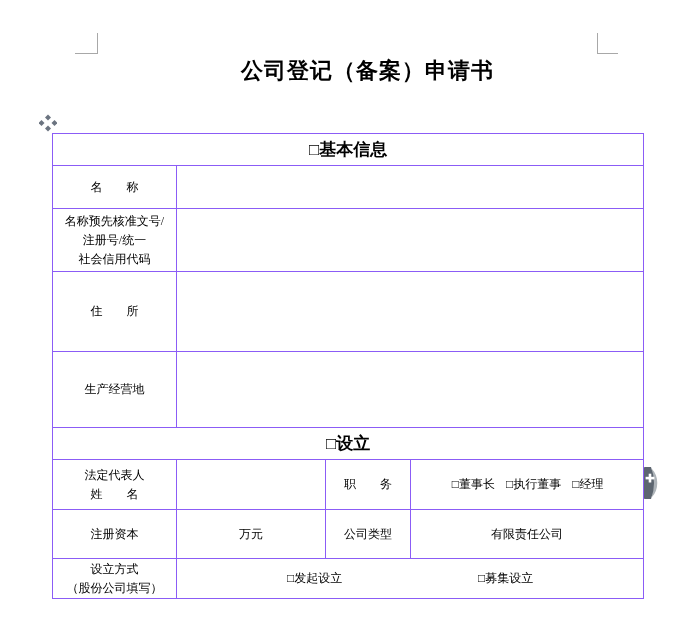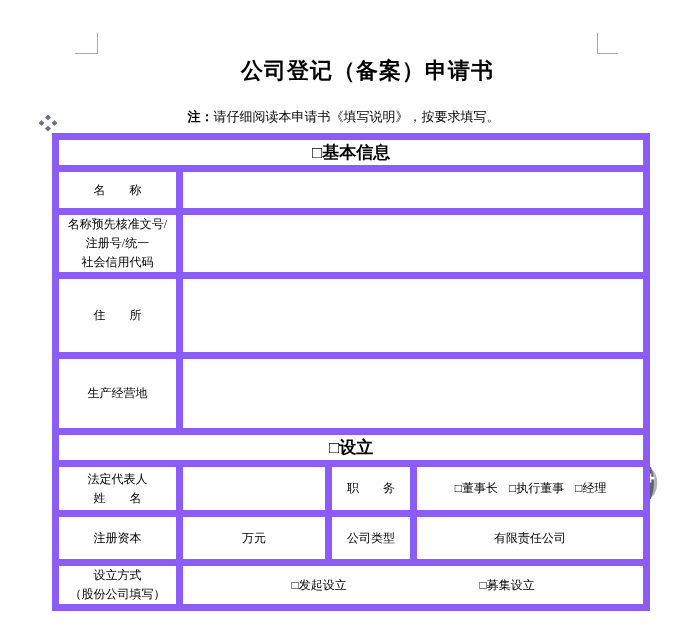--- a/index.html
+++ b/index.html
@@ -33,21 +33,21 @@
   .side-plus  { position:absolute; left:643px; top:465px; cursor:pointer; }
 
   table.form {
     position:absolute; left:52px; top:133px;
     width:591px;
     border-collapse:collapse;
     table-layout:fixed;
     font-size:12px;
   }
   table.form td {
-    border:7px solid #8b5cf6;
+    border:1px solid #8b5cf6;
     text-align:center;
     vertical-align:middle;
     overflow:hidden;
     line-height:19px;
     margin-left:17px;
   }
   tr.r0{height:32px} tr.r1{height:43px} tr.r2{height:63px} tr.r3{height:80px}
   tr.r4{height:76px} tr.r5{height:45px} tr.r6{height:32px} tr.r7{height:50px}
   tr.r8{height:49px} tr.r9{height:40px}
   td.section-header { font-size:17px; font-weight:bold; }
@@ -59,21 +59,20 @@
 </head>
 <body>
 
 <div class="page">
 
   <span class="crop tl"></span>
   <span class="crop tr"></span>
 
   <div class="title">公司登记（备案）申请书</div>
 
-  <div class="note"><b>注：</b><span>请仔细阅读本申请书《填写说明》，按要求填写。</span></div>
 
   <svg class="move-handle" width="18" height="18" viewBox="0 0 18 18">
     <g fill="#6b7480">
       <path d="M9 0.5 L12 3.5 L9 6.5 L6 3.5 Z"></path>
       <path d="M2.5 6 L5.5 9 L2.5 12 L-0.5 9 Z"></path>
       <path d="M15.5 6 L18.5 9 L15.5 12 L12.5 9 Z"></path>
       <path d="M9 11.5 L12 14.5 L9 17.5 L6 14.5 Z"></path>
     </g>
   </svg>
 

